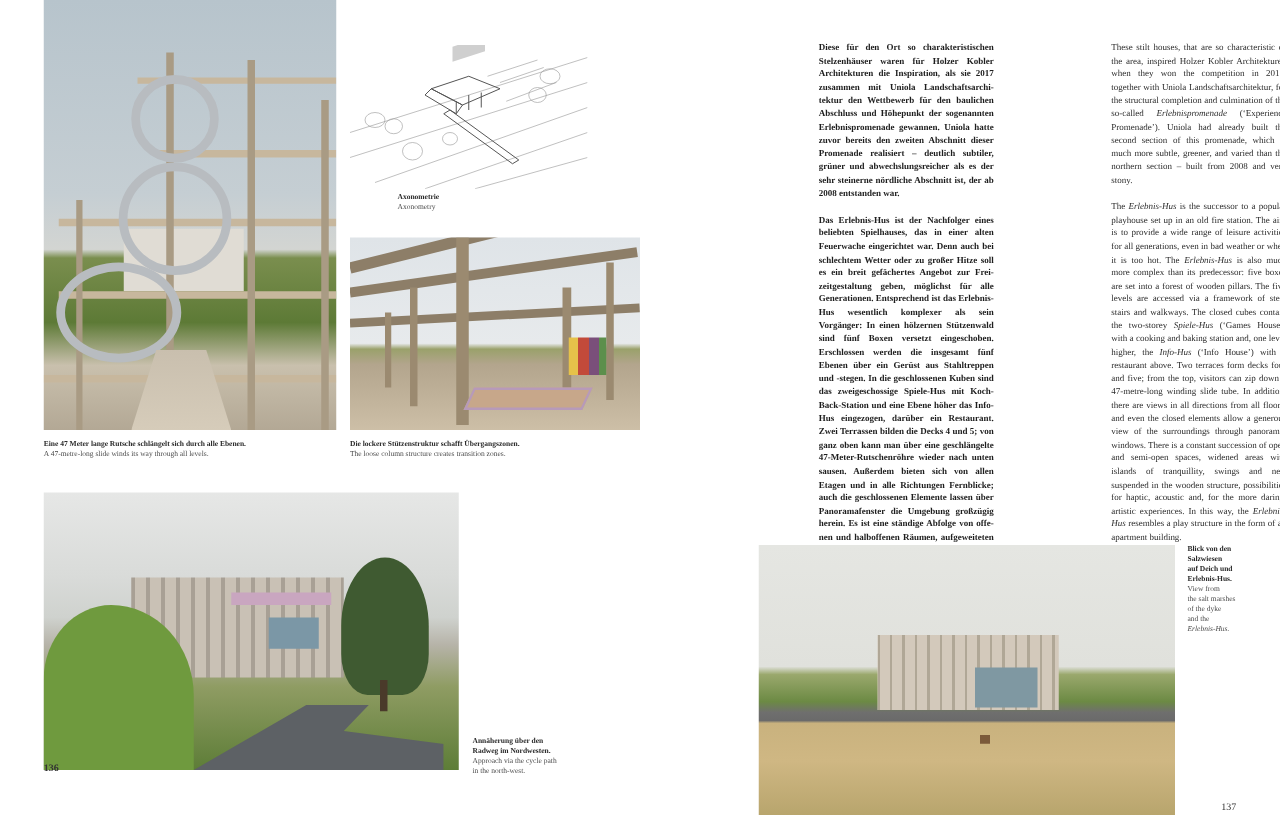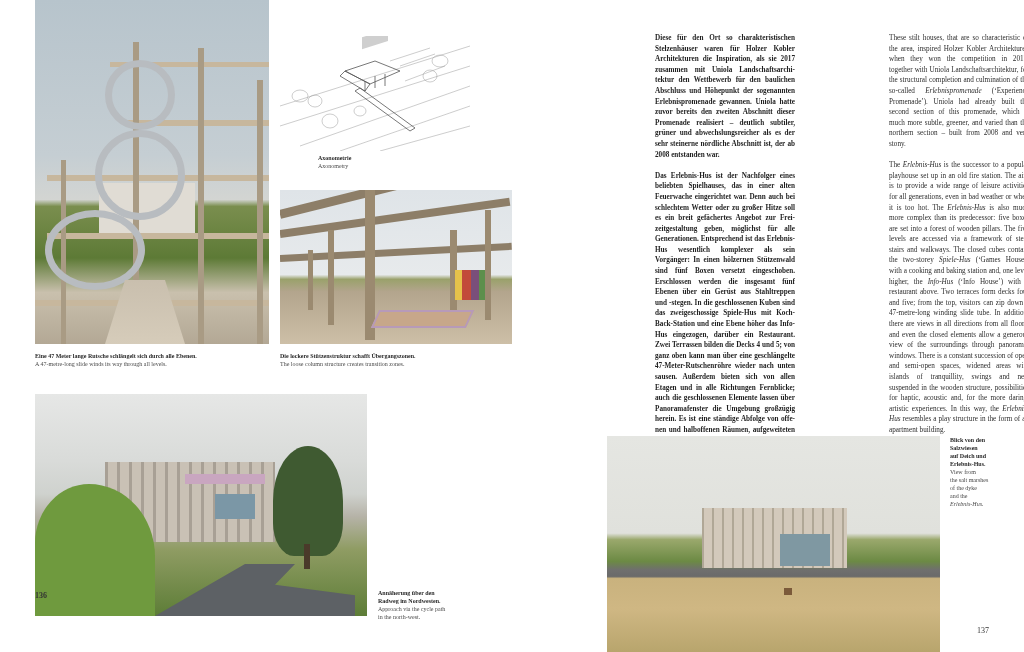--- a/index.html
+++ b/index.html
@@ -148,21 +148,21 @@
   <div class="trunk"></div>
   <div class="road"></div>
 </div>
 <div class="cap" style="left:378px;top:589px;width:90px;">
   <span class="de">Annäherung über den</span>
   <span class="de">Radweg im Nordwesten.</span>
   <span class="en">Approach via the cycle path</span>
   <span class="en">in the north-west.</span>
 </div>
 
-<div class="folio" style="left:35px;top:591px;font-weight:bold;">136</div>
+<div class="folio" style="left:35px;top:610px;font-weight:bold;">136</div>
 
 <div class="col col-de">
   <p>Diese für den Ort so charakteristischen Stelzenhäuser waren für Holzer Kobler Architekturen die Inspiration, als sie 2017 zusammen mit Uniola Landschaftsarchi­tektur den Wettbewerb für den baulichen Abschluss und Höhepunkt der sogenannten Erlebnispromenade gewannen. Uniola hatte zuvor bereits den zweiten Abschnitt dieser Promenade realisiert – deutlich subtiler, grüner und abwechslungsreicher als es der sehr steinerne nördliche Abschnitt ist, der ab 2008 entstanden war.</p>
   <p>Das Erlebnis-Hus ist der Nachfolger eines beliebten Spielhauses, das in einer alten Feuerwache eingerichtet war. Denn auch bei schlechtem Wetter oder zu großer Hitze soll es ein breit gefächertes Angebot zur Frei­zeitgestaltung geben, möglichst für alle Generationen. Entsprechend ist das Erlebnis-Hus wesentlich komple­xer als sein Vorgänger: In einen hölzernen Stützenwald sind fünf Boxen versetzt eingeschoben. Erschlossen werden die insgesamt fünf Ebenen über ein Gerüst aus Stahltreppen und -stegen. In die geschlossenen Kuben sind das zweigeschossige Spiele-Hus mit Koch-Back-Station und eine Ebene höher das Info-Hus eingezo­gen, darüber ein Restaurant. Zwei Terrassen bilden die Decks 4 und 5; von ganz oben kann man über eine geschlängelte 47-Meter-Rutschenröhre wieder nach un­ten sausen. Außerdem bieten sich von allen Etagen und in alle Richtungen Fernblicke; auch die geschlossenen Elemente lassen über Panoramafenster die Umgebung großzügig herein. Es ist eine ständige Abfolge von offe­nen und halboffenen Räumen, aufgeweiteten Bereichen mit Ruheinseln und in die Holzstruktur eingehängten Schaukeln und Netzen – Möglichkeiten für haptische, akustische, für Mutigere auch artistische Erlebnisse. Und so gleicht das Erlebnis-Hus einem Spielgerät im Mehrfamilienhausformat.</p>
 </div>
 
 <div class="col col-en">
   <p><span>These stilt houses, that are so characteristic of the area, inspired Holzer Kobler Architekturen when they won the competition in 2017, together with Uniola Landschaftsarchitektur, for the structural completion and culmination of the so-called </span><i>Erlebnispromenade</i><span> (‘Expe­rience Promenade’). Uniola had already built the second section of this promenade, which is much more subtle, greener, and varied than the northern section – built from 2008 and very stony.</span></p>
   <p><span>The </span><i>Erlebnis-Hus</i><span> is the successor to a popular playhouse set up in an old fire station. The aim is to provide a wide range of leisure activities for all generations, even in bad weather or when it is too hot. The </span><i>Erlebnis-Hus</i><span> is also much more complex than its predecessor: five boxes are set into a forest of wooden pillars. The five levels are ac­cessed via a framework of steel stairs and walkways. The closed cubes contain the two-storey </span><i>Spiele-Hus</i><span> (‘Games House’) with a cooking and baking station and, one lev­el higher, the </span><i>Info-Hus</i><span> (‘Info House’) with a restaurant above. Two terraces form decks four and five; from the top, visitors can zip down a 47-metre-long winding slide tube. In addition, there are views in all directions from all floors, and even the closed elements allow a generous view of the surroundings through panoramic windows. There is a constant succession of open and semi-open spaces, widened areas with islands of tranquillity, swings and nets suspended in the wooden structure, possibilities for haptic, acoustic and, for the more daring, artistic ex­periences. In this way, the </span><i>Erlebnis-Hus</i><span> resembles a play structure in the form of an apartment building.</span></p>
 </div>
@@ -177,13 +177,13 @@
   <span class="de">Salzwiesen</span>
   <span class="de">auf Deich und</span>
   <span class="de">Erlebnis-Hus.</span>
   <span class="en">View from</span>
   <span class="en">the salt marshes</span>
   <span class="en">of the dyke</span>
   <span class="en">and the</span>
   <span class="en"><i>Erlebnis-Hus.</i></span>
 </div>
 
-<div class="folio" style="left:977px;top:626px;">137</div>
+<div class="folio" style="left:977px;top:641px;">137</div>
 
 </body></html>

